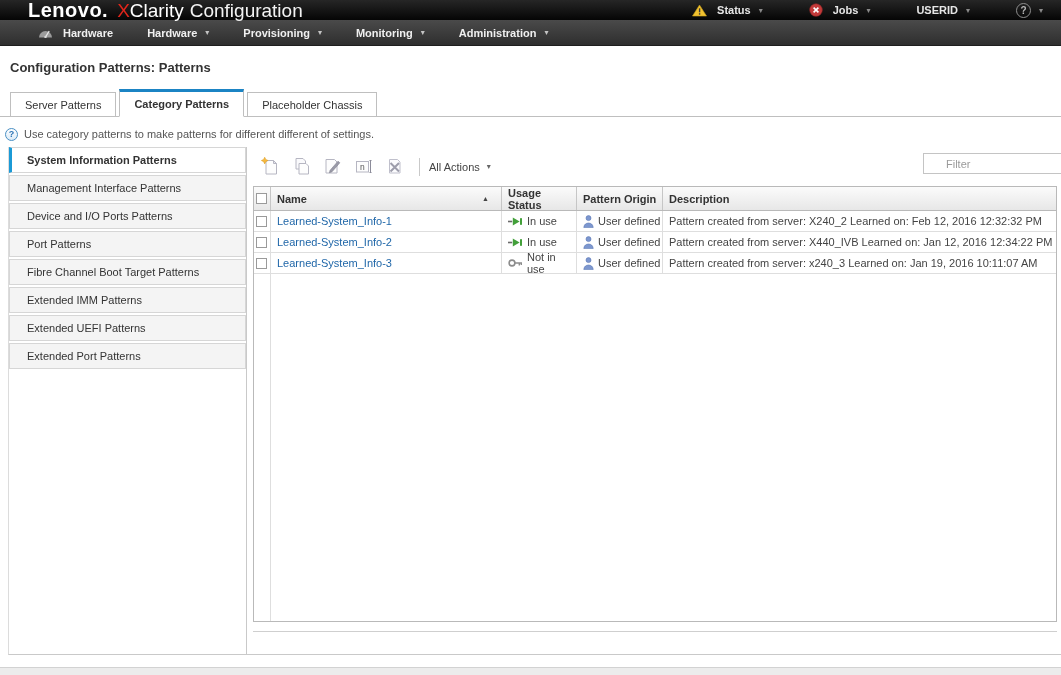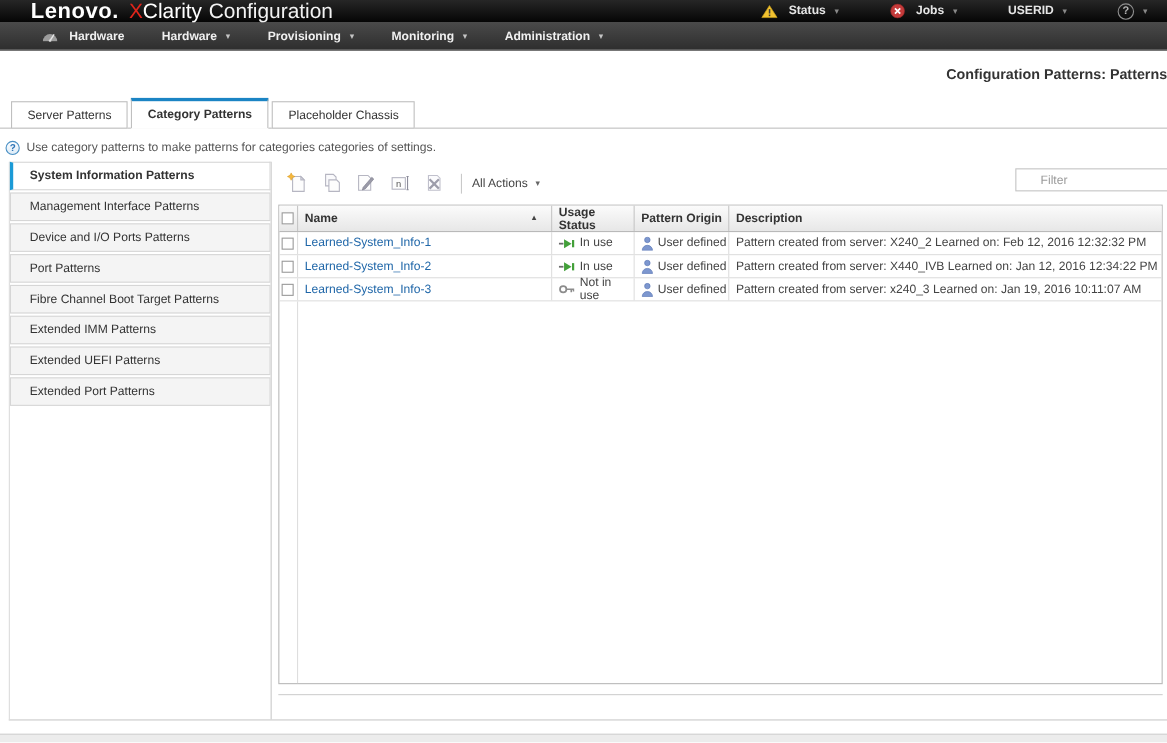--- a/index.html
+++ b/index.html
@@ -27,21 +27,21 @@
     color:#b8b8b8; font-size:10px; font-weight:bold; display:flex; align-items:center; justify-content:center; }
   
   .navbar {
     height:26px; background:linear-gradient(#4a4a4a,#2e2e2e); border-bottom:1px solid #1e1e1e;
     display:flex; align-items:center; padding-left:38px; gap:34px;
   }
   .nav-item { display:flex; align-items:center; gap:6px; font-size:11px; font-weight:bold;
     color:#f0f0f0; cursor:pointer; }
   .nav-item .caret { color:#c4c4c4; }
   
-  .page-title { margin:14px 0 0 10px; font-size:13px; font-weight:bold; color:#333;text-align:right; }
+  .page-title { margin:14px 0 0 10px; font-size:13px; font-weight:bold; color:#333; }
   .tabs-row { margin-top:13px; padding-left:10px; border-bottom:1px solid #bfbfbf;
     display:flex; align-items:flex-end; height:29px; }
   .tab { background:#fff; border:1px solid #bfbfbf; margin-right:3px; padding:0 14px;
     height:25px; line-height:24px; font-size:11px; color:#333; cursor:pointer; margin-bottom:-1px; }
   .tab.active { border-top:3px solid #1b84c4; font-weight:bold; height:28px; line-height:24px;
     border-bottom:1px solid #fff; }
   .info-row { margin:10px 0 6px 5px; display:flex; align-items:center; gap:6px;
     font-size:11px; color:#555; height:14px; }
   .info-badge { width:13px; height:13px; border-radius:50%; border:1px solid #4a90c4;
     background:linear-gradient(#fdfeff,#dcebf7); color:#2e75b6; font-size:9px; font-weight:bold;
@@ -168,21 +168,21 @@
 
 <div class="tabs-row">
 
 <div class="tab">Server Patterns</div>
     <div class="tab active">Category Patterns</div>
     <div class="tab">Placeholder Chassis</div>
   </div>
 
 <div class="info-row">
   <span class="info-badge">?</span>
-  <span>Use category patterns to make patterns for categories categories of settings.</span>
+  <span>Use category patterns to make patterns for different different of settings.</span>
 </div>
 
 <div class="content">
   <div class="sidebar">
 
   <div class="side-item selected">System Information Patterns</div>
       <div class="side-item">Management Interface Patterns</div>
       <div class="side-item">Device and I/O Ports Patterns</div>
       <div class="side-item">Port Patterns</div>
       <div class="side-item">Fibre Channel Boot Target Patterns</div>

